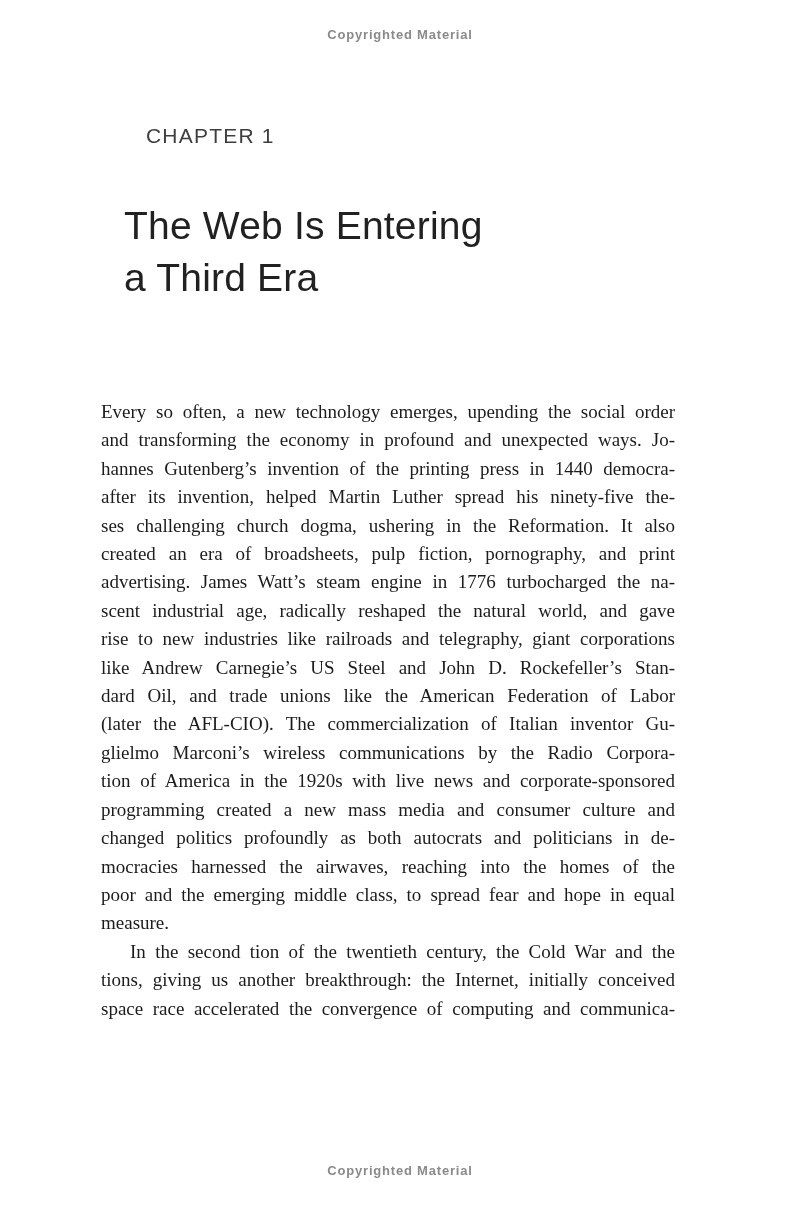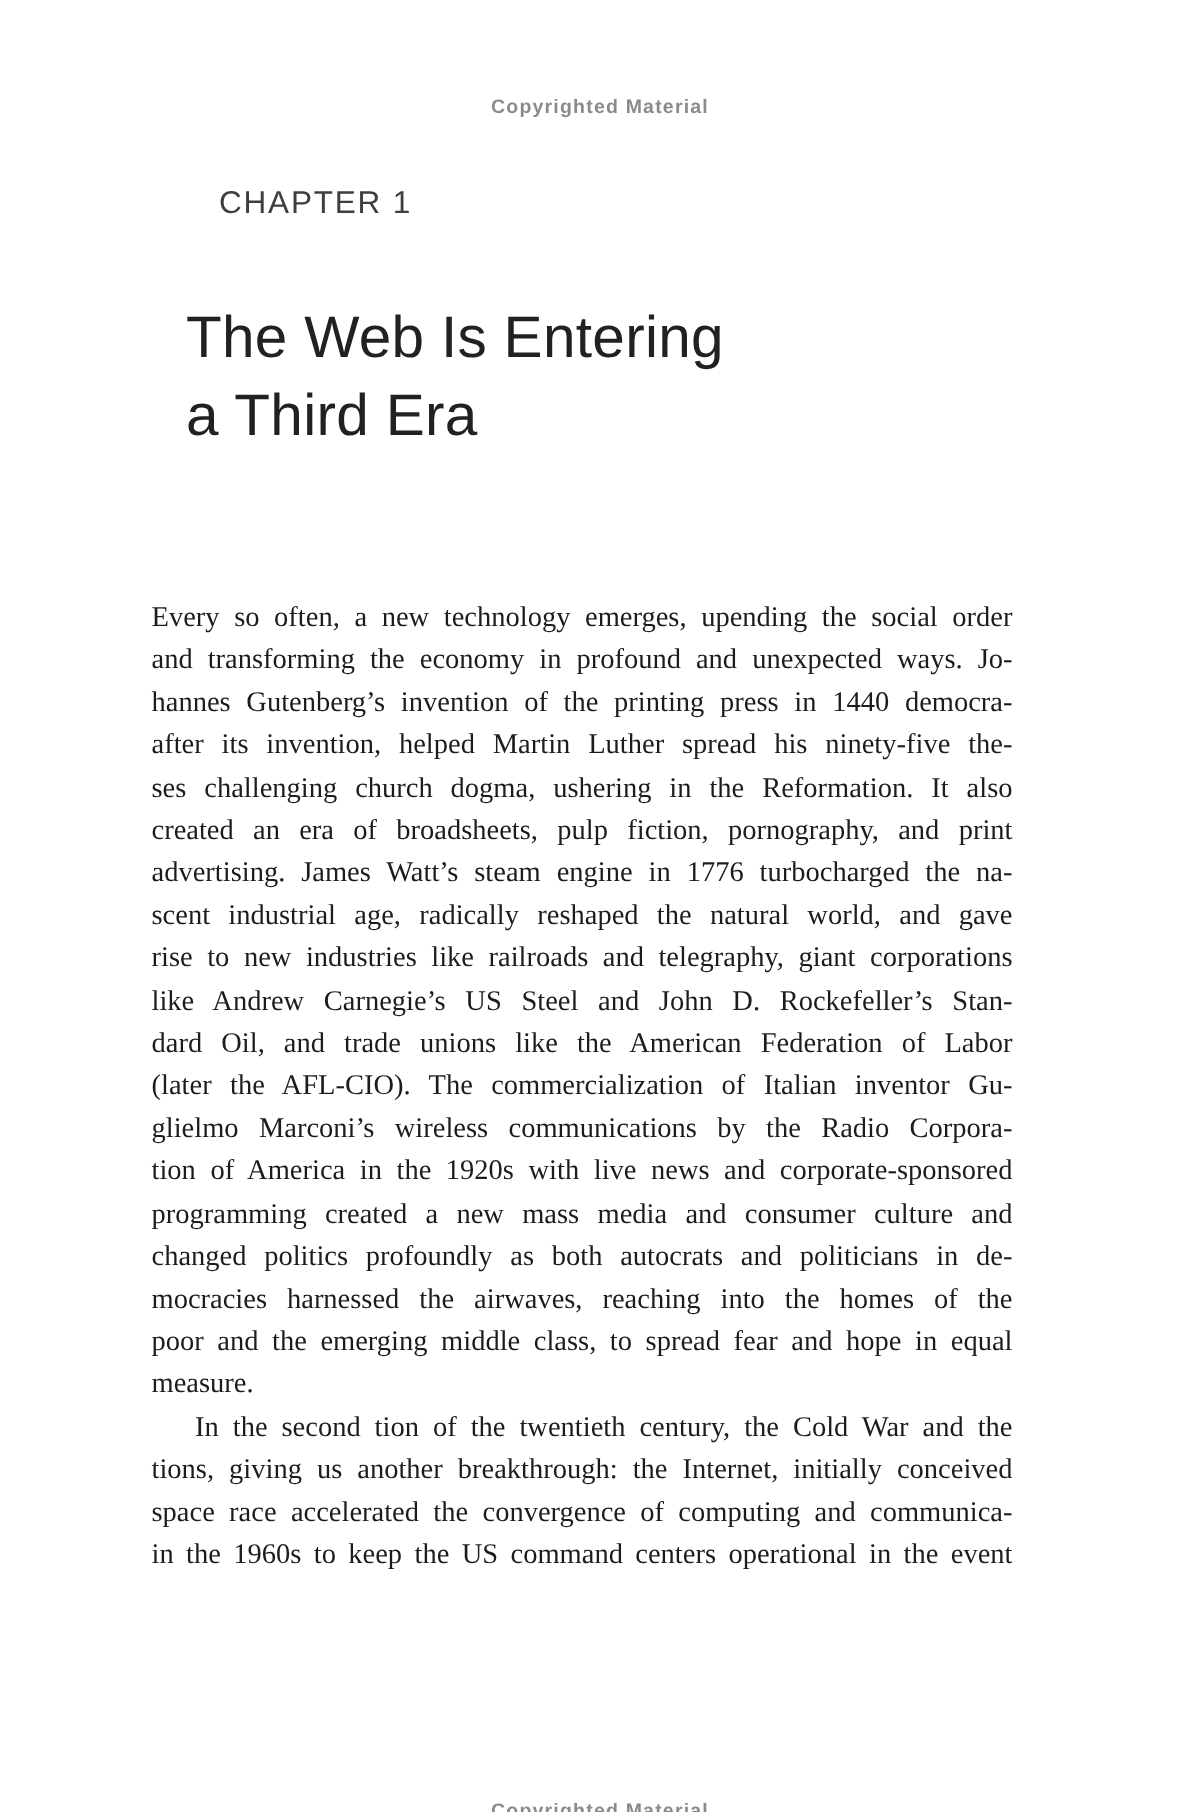--- a/index.html
+++ b/index.html
@@ -18,21 +18,20 @@
   .copyright {
     position: absolute;
     left: 0;
     width: 800px;
     text-align: center;
     font-family: "Liberation Sans", sans-serif;
     font-size: 13px;
     font-weight: bold;
     letter-spacing: 0.8px;
     color: #8a8a8a;
-    margin-top: 36px;
   }
   .copyright.top { top: 27px; }
   .copyright.bottom { top: 1163px; }
   .chapter-label {
     position: absolute;
     left: 114px;
     top: 124px;
     font-family: "Liberation Sans", sans-serif;
     font-size: 21px;
     font-weight: 400;
@@ -107,19 +106,18 @@
         <div class="text-line">programming created a new mass media and consumer culture and</div>
         <div class="text-line">changed politics profoundly as both autocrats and politicians in de-</div>
         <div class="text-line">mocracies harnessed the airwaves, reaching into the homes of the</div>
         <div class="text-line">poor and the emerging middle class, to spread fear and hope in equal</div>
         <div class="text-line no-justify">measure.</div>
       </div>
       <div class="paragraph">
         <div class="text-line indent">In the second tion of the twentieth century, the Cold War and the</div>
         <div class="text-line">tions, giving us another breakthrough: the Internet, initially conceived</div>
         <div class="text-line">space race accelerated the convergence of computing and communica-</div>
-        <div class="text-line">in the 1960s to keep the US command centers operational in the event</div>
       </div>
     </div>
 
   <div class="copyright bottom">Copyrighted Material</div>
 
 </div>
 
 </body></html>

